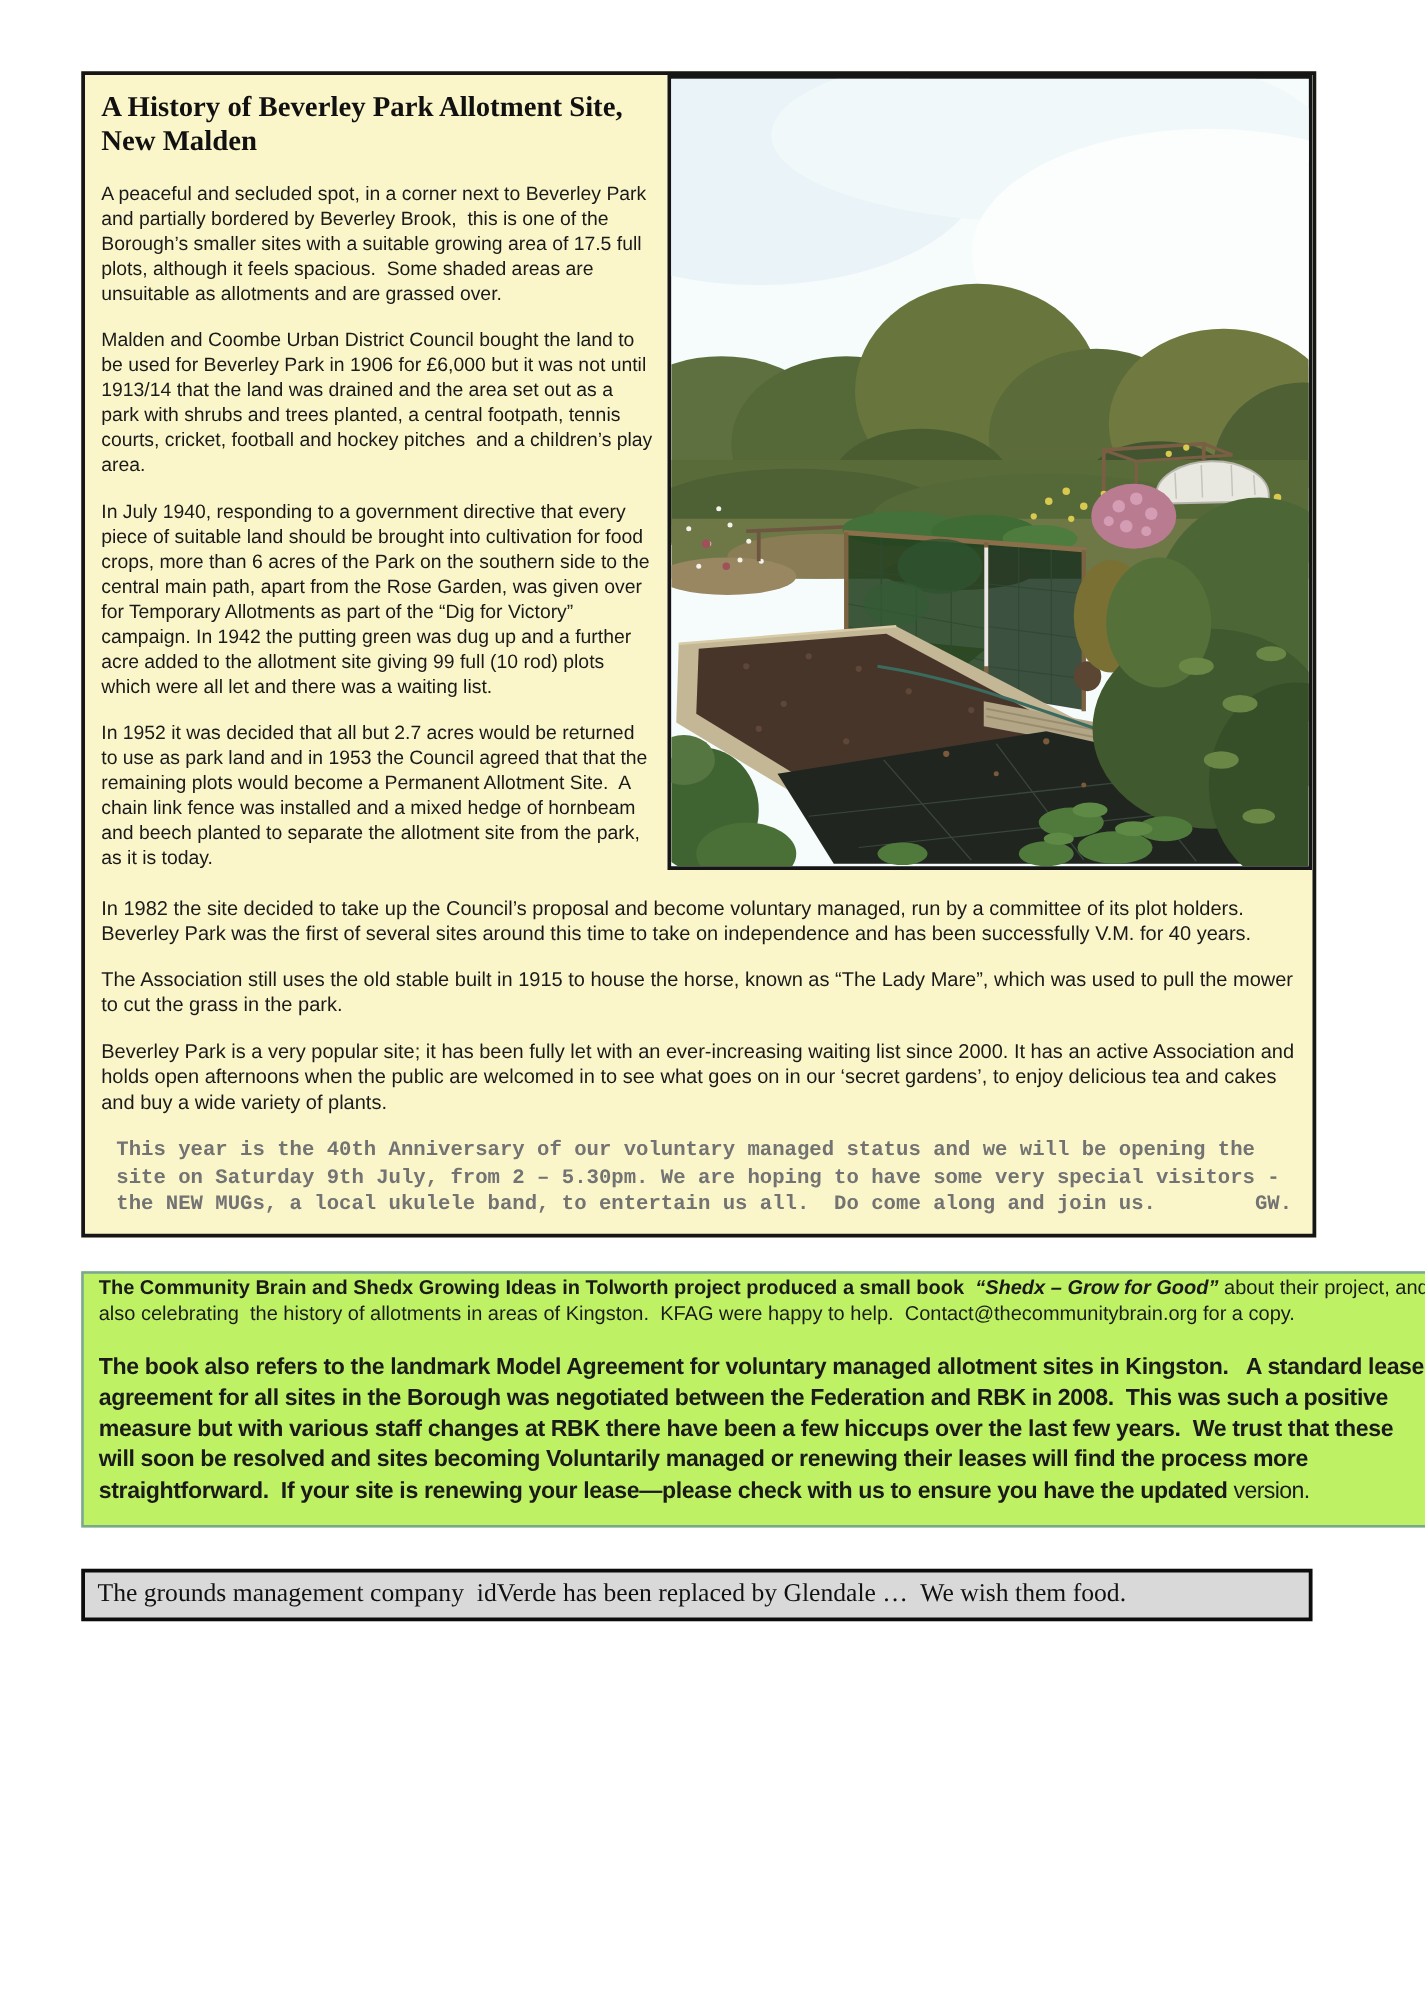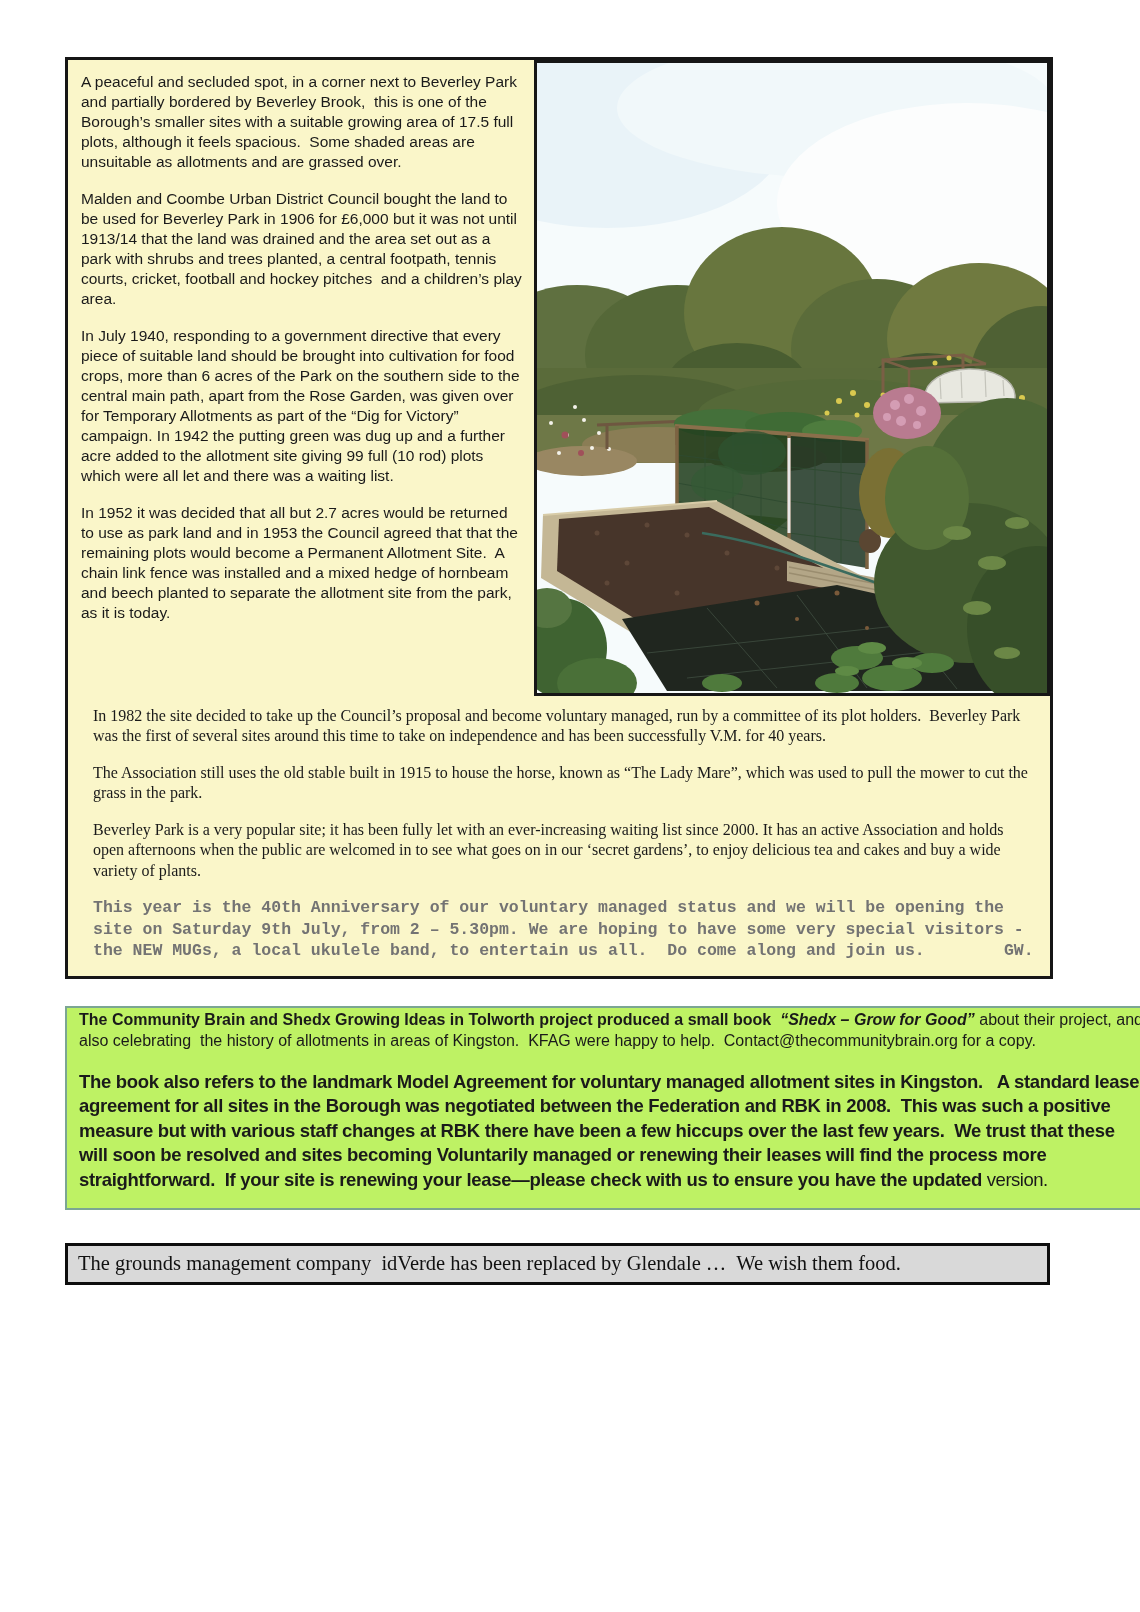--- a/index.html
+++ b/index.html
@@ -20,21 +20,21 @@
   .photo-frame svg{display:block;width:100%;height:100%;}
 
   h1.doc-title{
     font-family:"Liberation Serif",serif;font-weight:bold;
     font-size:23px;line-height:1.18;margin:0 0 20px 0;color:#111;
   }
   .col-left p, .full-width p{
     font-size:15.5px;line-height:1.29;margin:0 0 17px 0;white-space:pre-wrap;
   }
   .full-width{margin-top:4px;}
-  .full-width p{font-size:16px;line-height:1.28;margin:0 0 16px 12px;font-family:Liberation Serif, serif;}
+  .full-width p{font-size:16px;line-height:1.28;margin:0 0 16px 0;}
   p.notice{
     font-family:Liberation Mono, monospace;font-weight:bold;
     color:#737373;font-size:16.5px;line-height:1.3;margin:2px 0 6px 12px;white-space:pre-wrap;
   }
 
   
   .book-box{
     box-sizing:border-box;width:1095px;margin-top:27px;
     background:#bef264;border:2px solid #7BA693;padding:2px 14px 16px 12px;
   }
@@ -55,20 +55,24 @@
   }
 </style>
 </head>
 <body>
 
 <div class="page">
 
   <div class="main-box">
     <div class="top-row">
       <div class="col-left">
+        <h1 class="doc-title">
+          <div>A History of Beverley Park Allotment Site,</div>
+          <div>New Malden</div>
+        </h1>
         <p>A peaceful and secluded spot, in a corner next to Beverley Park and partially bordered by Beverley Brook,  this is one of the Borough’s smaller sites with a suitable growing area of 17.5 full plots, although it feels spacious.  Some shaded areas are unsuitable as allotments and are grassed over.</p>
         <p>Malden and Coombe Urban District Council bought the land to be used for Beverley Park in 1906 for £6,000 but it was not until 1913/14 that the land was drained and the area set out as a park with shrubs and trees planted, a central footpath, tennis courts, cricket, football and hockey pitches  and a children’s play area.</p>
         <p>In July 1940, responding to a government directive that every piece of suitable land should be brought into cultivation for food crops, more than 6 acres of the Park on the southern side to the central main path, apart from the Rose Garden, was given over for Temporary Allotments as part of the “Dig for Victory” campaign. In 1942 the putting green was dug up and a further acre added to the allotment site giving 99 full (10 rod) plots which were all let and there was a waiting list.</p>
         <p>In 1952 it was decided that all but 2.7 acres would be returned to use as park land and in 1953 the Council agreed that that the remaining plots would become a Permanent Allotment Site.  A chain link fence was installed and a mixed hedge of hornbeam and beech planted to separate the allotment site from the park, as it is today.</p>
       </div>
 
       <div class="photo-frame">
         <svg viewBox="0 0 510 630" preserveAspectRatio="none">
 
           <rect x="0" y="0" width="510" height="630" fill="#F6FBFC"></rect>

